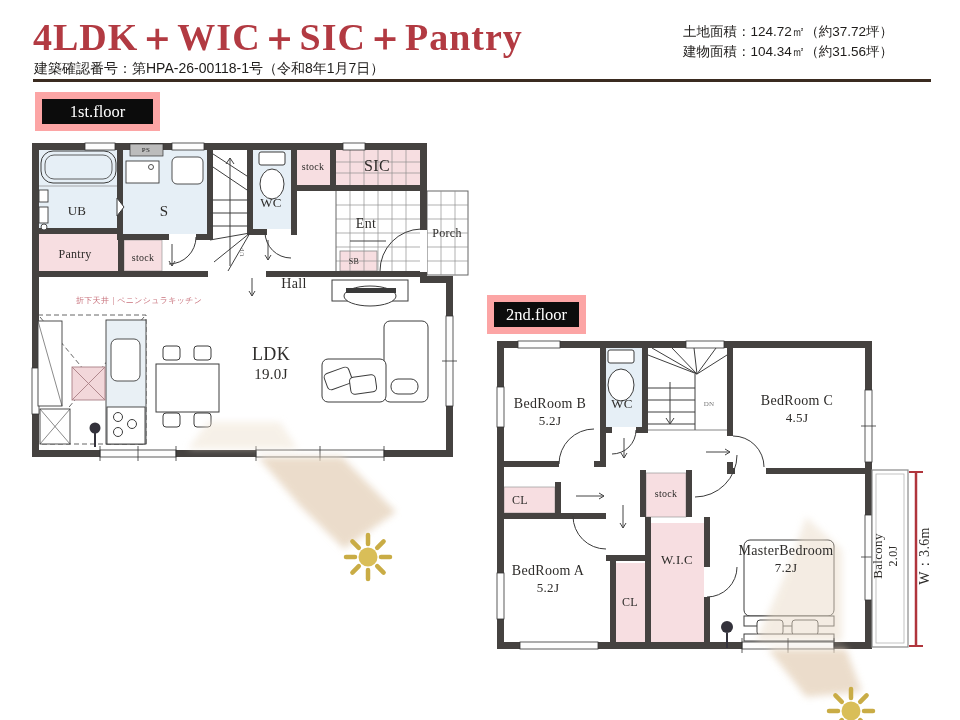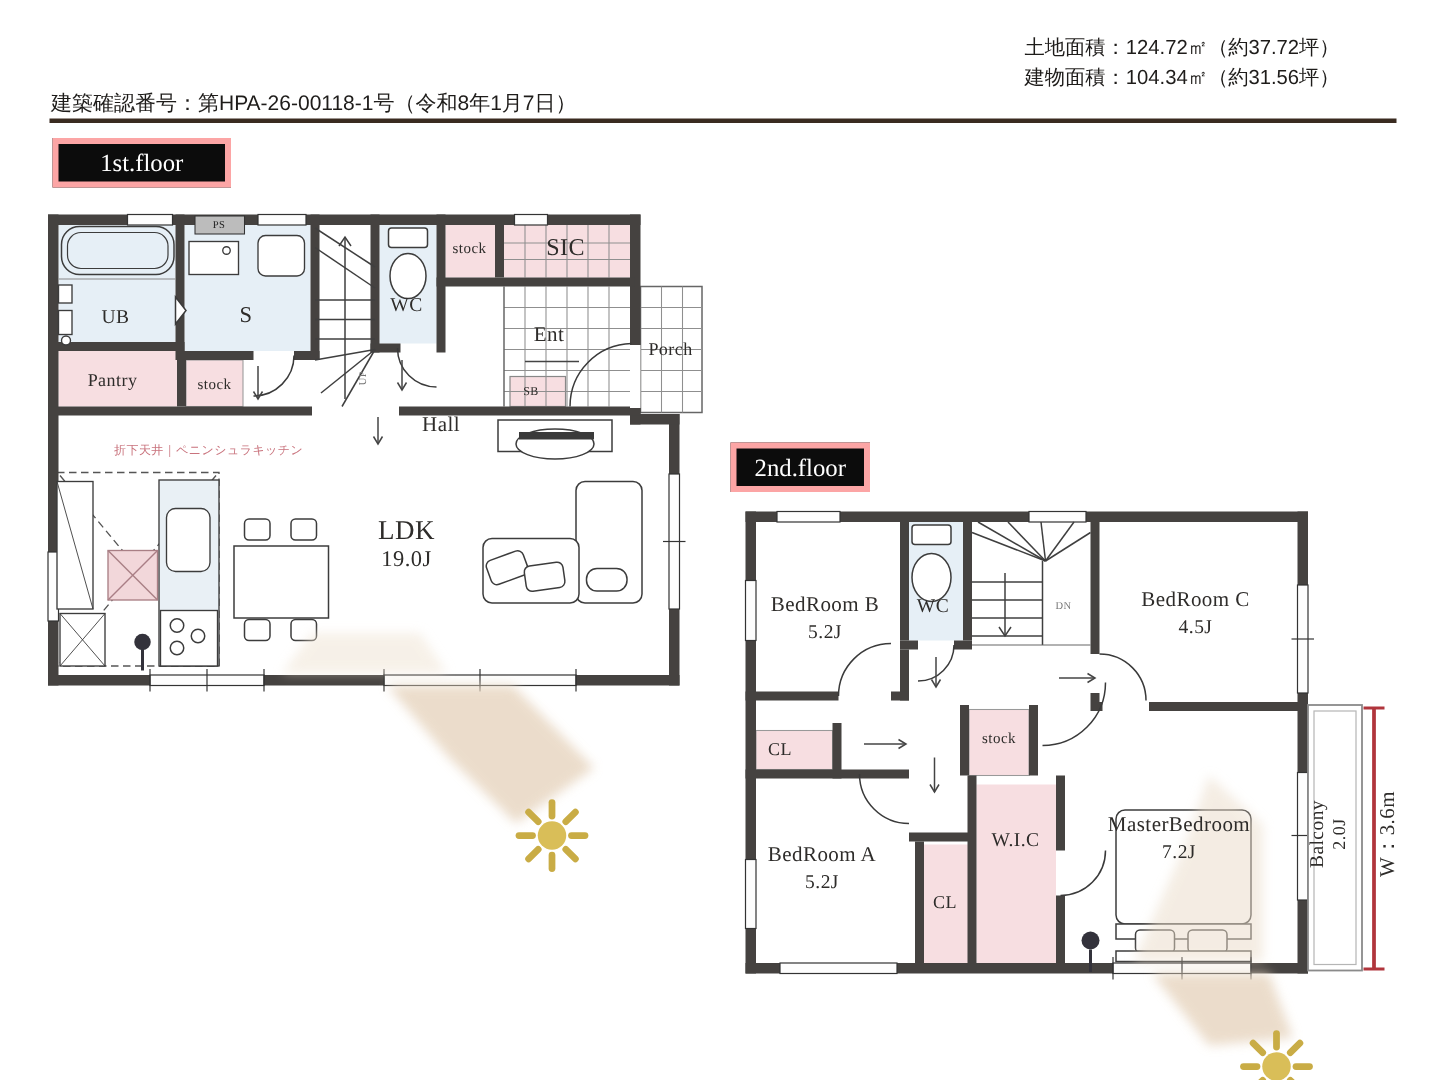--- a/index.html
+++ b/index.html
@@ -9,30 +9,31 @@
   .lbl{position:absolute;transform:translate(-50%,-50%);white-space:nowrap;color:#2e2c2a;
        z-index:3;letter-spacing:.3px;}
   .rot{transform:translate(-50%,-50%) rotate(-90deg);}
   .jp{font-family:"Liberation Sans","DejaVu Sans",sans-serif;}
   #title{position:absolute;left:33px;top:12px;font-size:38px;font-weight:bold;color:#b23a42;
          letter-spacing:1px;z-index:3;}
   #permit{position:absolute;left:34px;top:60px;font-size:14px;color:#1e1c1a;z-index:3;}
   #areas{position:absolute;left:683px;top:22px;font-size:13.5px;color:#1e1c1a;line-height:20px;z-index:3;text-align:center;}
   #divider{position:absolute;left:33px;top:79px;width:898px;height:3px;background:#3a2b20;z-index:2;}
   .floor-tag{position:absolute;background:#0c0c0c;color:#fff;text-align:center;
-             font-size:16.5px;line-height:25px;border:4px solid #fca5a5;z-index:3;}
+             font-size:16.5px;line-height:25px;border:7px solid #fca5a5;z-index:3;}
   #tag1{left:35px;top:92px;width:111px;height:25px;}
   #tag2{left:487px;top:295px;width:85px;height:25px;}
   .note{color:#c9737d;padding-left:36px;}
 </style>
 </head>
 <body>
 
 <div id="page">
 
+  <div id="title">4LDK＋WIC＋SIC＋Pantry</div>
   <div id="permit" class="jp">建築確認番号：第HPA-26-00118-1号（令和8年1月7日）</div>
   <div id="areas">
     <div class="jp">土地面積：124.72㎡（約37.72坪）</div>
     <div class="jp">建物面積：104.34㎡（約31.56坪）</div>
   </div>
   <div id="divider"></div>
 
   <div id="tag1" class="floor-tag">1st.floor</div>
   <div id="tag2" class="floor-tag">2nd.floor</div>
 

